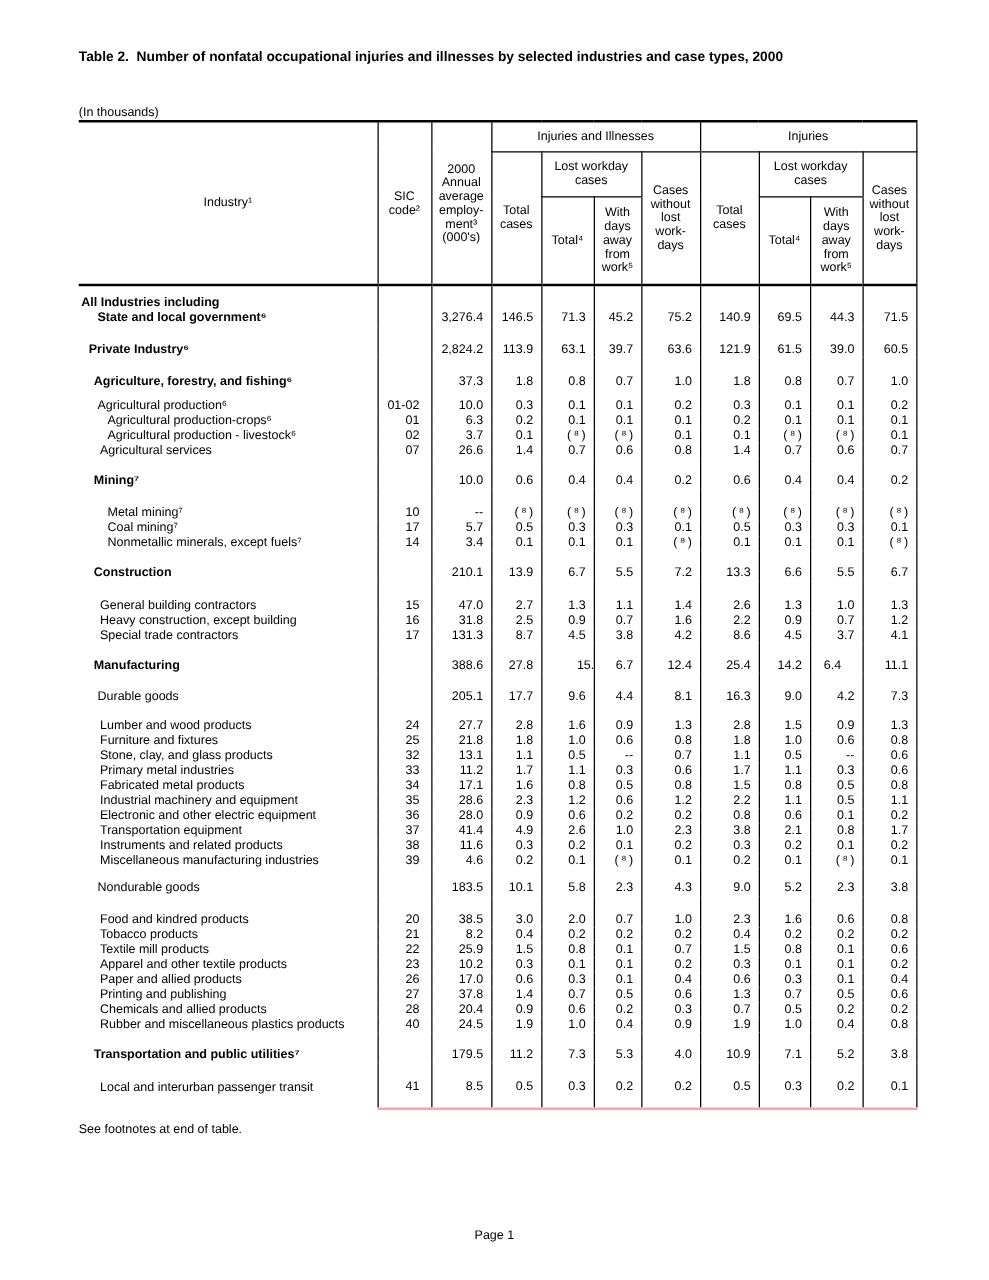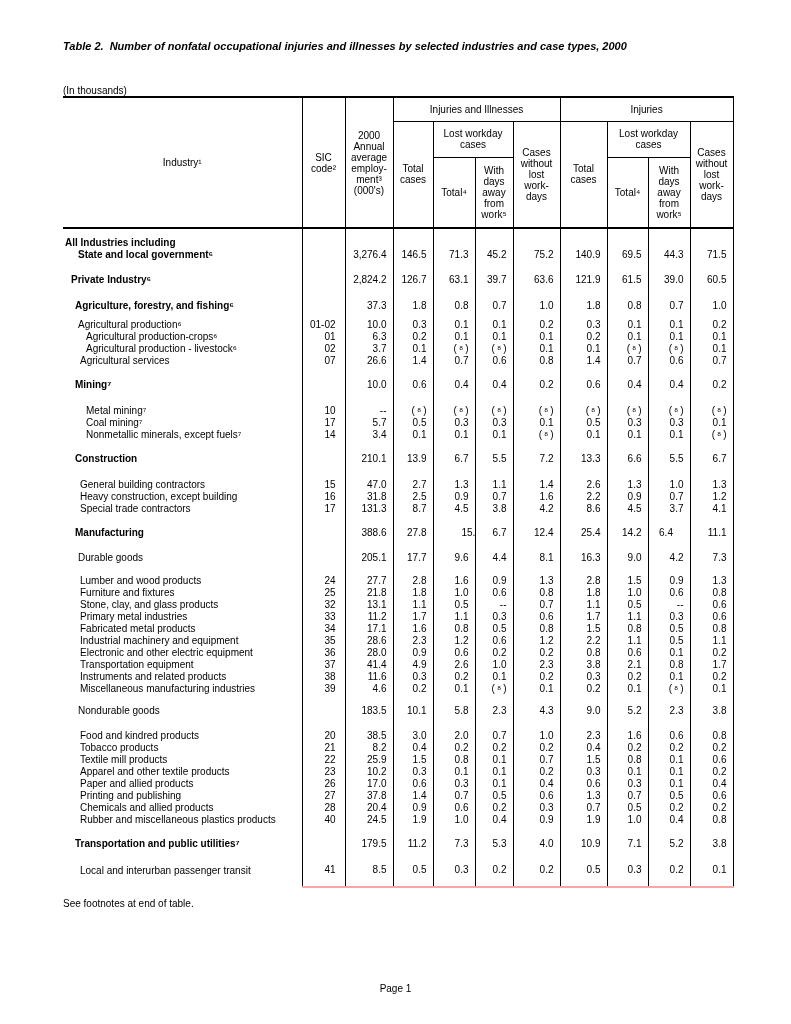--- a/index.html
+++ b/index.html
@@ -2,21 +2,21 @@
 <html><head>
 <meta charset="utf-8">
 <style>
   * { box-sizing: border-box; margin: 0; padding: 0; }
   html, body { background: #fff; }
   .page {
     position: relative; width: 791px; height: 1024px; background: #fff;
     font-family: "Liberation Sans", "DejaVu Sans", sans-serif; color: #000;
     overflow: hidden;
   }
-  .title { position: absolute; left: 63px; top: 40px; font-size: 11px; font-weight: bold; white-space: nowrap; font-style: italic; }
+  .title { position: absolute; left: 63px; top: 40px; font-size: 11px; font-weight: bold; white-space: nowrap; }
   .state { position: absolute; left: 63px; top: 72px; width: 670px; text-align: center; font-size: 11px; font-weight: bold; }
   .units { position: absolute; left: 63px; top: 85px; font-size: 10px; }
   .tablewrap { position: absolute; left: 63px; top: 96px; width: 670px; }
   table { border-collapse: collapse; table-layout: fixed; width: 670px; font-size: 10px; border-top: 2px solid #000; }
   thead th { font-weight: normal; text-align: center; vertical-align: middle; line-height: 11px; padding: 1px 2px; }
   tr.h1 th { height: 24px; }
   tr.h2 th { height: 36px; }
   tr.h3 th { height: 71px; }
   .vb { border-left: 1px solid #000; }
   .rb { border-right: 1px solid #000; }
@@ -92,21 +92,21 @@
             <td class="num vb" style="padding-top: 8px;">75.2</td>
             <td class="num vb" style="padding-top: 8px;">140.9</td>
             <td class="num vb" style="padding-top: 8px;">69.5</td>
             <td class="num vb" style="padding-top: 8px;">44.3</td>
             <td class="num vb rb" style="padding-top: 8px;">71.5</td>
           </tr>
           <tr>
             <td class="ind b" style="padding-top: 13px; padding-left: 8px;">Private Industry⁶</td>
             <td class="sic vb" style="padding-top: 13px;"></td>
             <td class="num vb" style="padding-top: 13px;">2,824.2</td>
-            <td class="num vb" style="padding-top: 13px;">126.7</td>
+            <td class="num vb" style="padding-top: 13px;">113.9</td>
             <td class="num vb" style="padding-top: 13px;">63.1</td>
             <td class="num vb" style="padding-top: 13px; margin-left: 12px;">39.7</td>
             <td class="num vb" style="padding-top: 13px;">63.6</td>
             <td class="num vb" style="padding-top: 13px;">121.9</td>
             <td class="num vb" style="padding-top: 13px;">61.5</td>
             <td class="num vb" style="padding-top: 13px;">39.0</td>
             <td class="num vb rb" style="padding-top: 13px;">60.5</td>
           </tr>
           <tr>
             <td class="ind b" style="padding-top: 14px; padding-left: 12px;">Agriculture, forestry, and fishing⁶</td>

